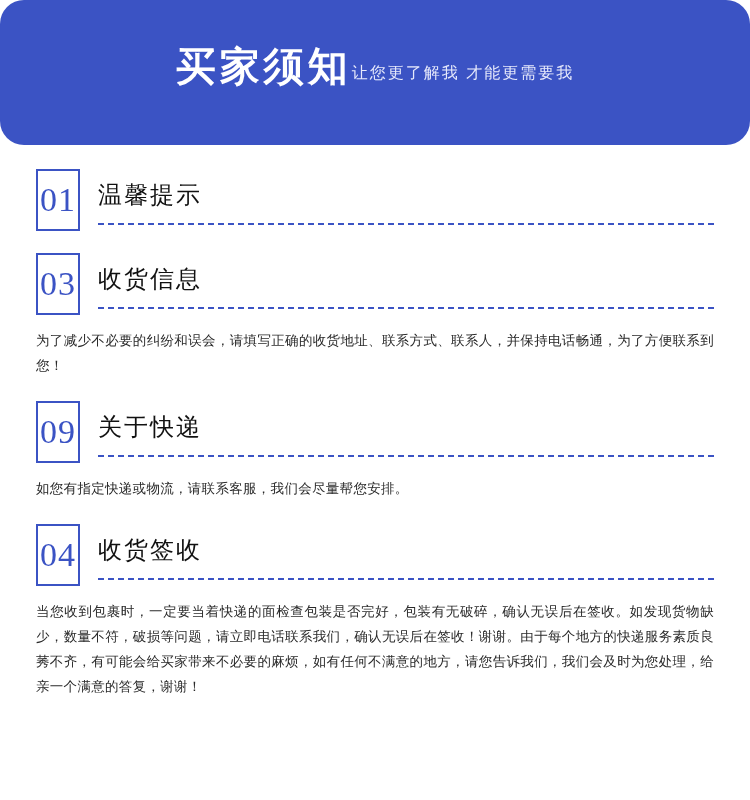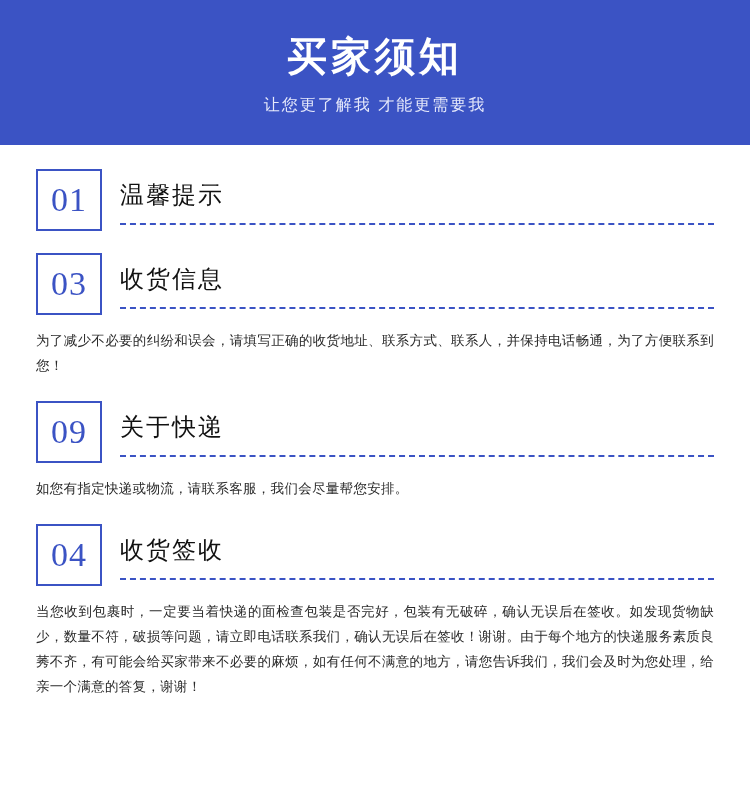--- a/index.html
+++ b/index.html
@@ -22,24 +22,25 @@
     height: 800px;
     box-sizing: border-box;
   }
 
   
   .banner {
     background: #3b53c4;
     height: 145px;
     width: 100%;
     display: flex;
-    flex-direction: column;
+    flex-direction: row;
     align-items: center;
     justify-content: center;
     box-sizing: border-box;
+    border-radius: 24px;
   }
   .banner-title {
     color: #ffffff;
     font-size: 40px;
     font-weight: bold;
     letter-spacing: 4px;
     line-height: 1.25;
     margin: 0 0 14px 0;
   }
   .banner-sub {
@@ -62,21 +63,21 @@
   .section:first-child {
     margin-top: 24px;
   }
 
   .sec-head {
     display: flex;
     align-items: center;
   }
 
   .num-box {
-    width: 66px;
+    width: 44px;
     height: 62px;
     border: 2px solid #3b53c4;
     display: flex;
     align-items: center;
     justify-content: center;
     box-sizing: border-box;
     flex: 0 0 auto;
   }
   .num-box span {
     font-size: 34px;

